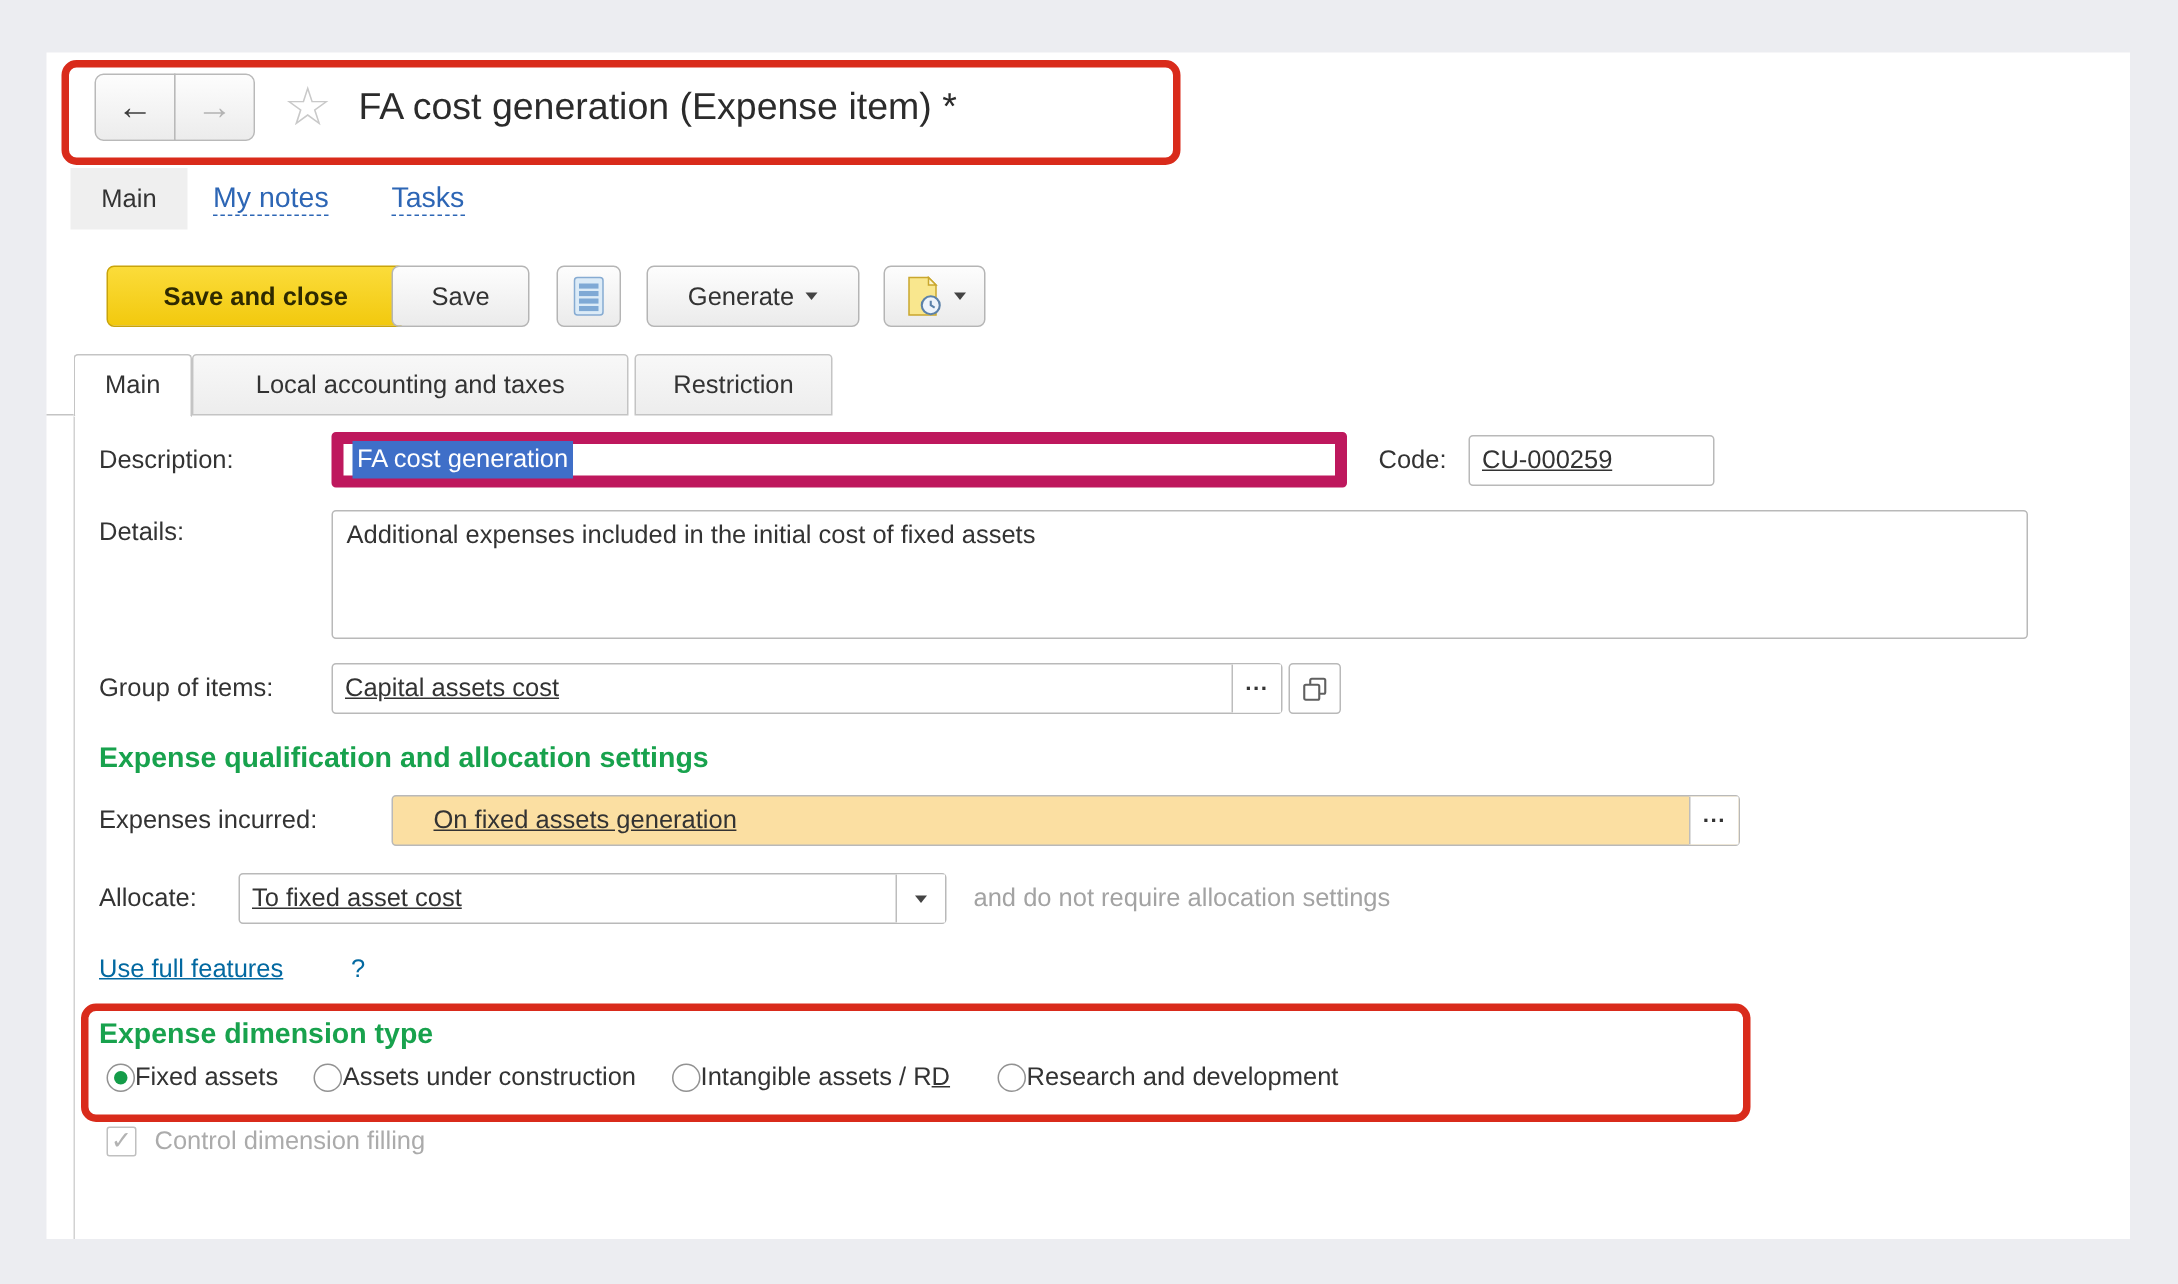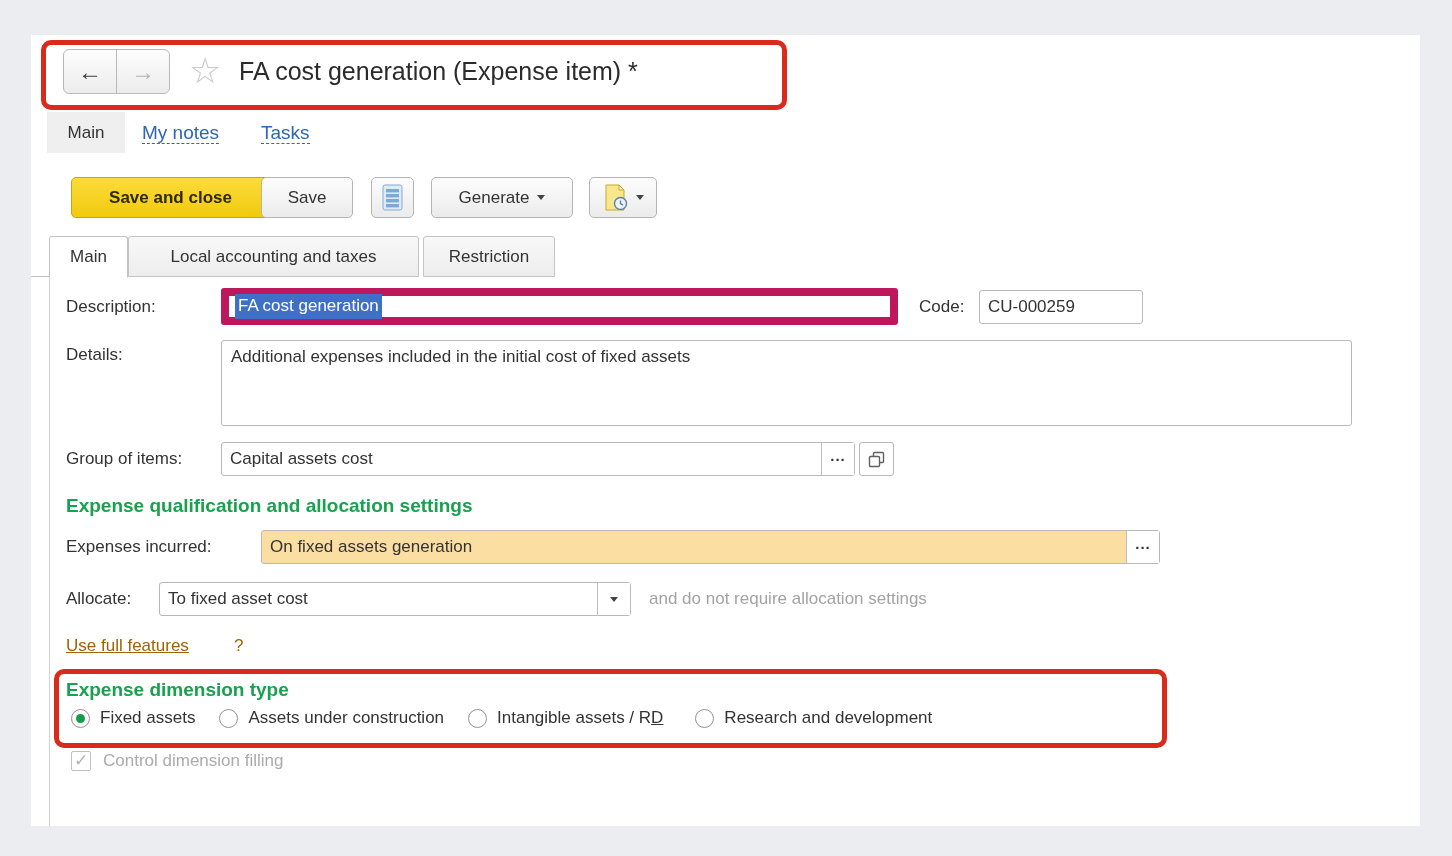--- a/index.html
+++ b/index.html
@@ -83,21 +83,21 @@
     border-left:1px solid #d2d2d2;
   }
 
   
   .lbl { position:absolute; font-size:17px; color:#333; white-space:nowrap;}
   .input {
     position:absolute; background:#fff; border:1px solid #b9b9b9;
     border-radius:3px; font-size:17px; color:#333;
     display:flex; align-items:center;
   }
-  .input .val { padding-left:8px; white-space:nowrap; overflow:hidden;}
+  .input .val { padding-left:8px; white-space:nowrap; overflow:hidden;text-decoration:underline;}
   .focused { border:8px solid #be185d; border-radius:3px;}
   .sel-text {
     background:#3f6fc8; color:#fff; padding:2px 3px 3px 3px; margin-left:6px;
     white-space:nowrap;
   }
   .seg-btn {
     margin-left:auto; width:33px; align-self:stretch;
     border-left:1px solid #bdbdbd; background:#fff;
     display:flex; align-items:center; justify-content:center;
     font-size:15px; font-weight:bold; color:#333; letter-spacing:1px;
@@ -109,26 +109,26 @@
     display:flex; align-items:center; justify-content:center; cursor:pointer;
   }
   textarea.box, .textbox {
     position:absolute; border:1px solid #b9b9b9; border-radius:3px;
     font-family:"Liberation Sans","DejaVu Sans",sans-serif;
     font-size:17px; color:#333; padding:6px 9px; resize:none; background:#fff;
   }
   .heading { position:absolute; font-size:19px; font-weight:bold; color:#18a24d; white-space:nowrap;}
   .cream { background:#fbdfa2; }
   .hint { position:absolute; font-size:17px; color:#a3a3a3; white-space:nowrap;}
-  .link { position:absolute; font-size:17px; color:#a16207; cursor:pointer; white-space:nowrap;}
+  .link { position:absolute; font-size:17px; color:#0369a1; cursor:pointer; white-space:nowrap;}
   .link u { text-decoration:underline; }
 
   
   .radio-row { position:absolute; left:40px; top:673px; display:flex; gap:24px; align-items:center;}
-  .radio { display:flex; align-items:center; gap:10px; font-size:17px; color:#333; cursor:pointer; white-space:nowrap;}
+  .radio { display:flex; align-items:center; font-size:17px; color:#333; cursor:pointer; white-space:nowrap;}
   .rcirc {
     width:19px; height:19px; border:1px solid #929292; border-radius:50%;
     background:#fff; display:flex; align-items:center; justify-content:center;
     flex:none;
   }
   .rcirc.on::after {
     content:""; width:9px; height:9px; border-radius:50%; background:#149c49;
   }
   .chk-row { position:absolute; left:40px; top:716px; display:flex; align-items:center; gap:12px;}
   .cbox {
@@ -217,21 +217,21 @@
   <div class="sq-btn" style="left:828px;top:407px;">
     <svg width="17" height="17">
       <rect x="5.5" y="1.5" width="10" height="10" fill="none" stroke="#606060" stroke-width="1.4" rx="1"></rect>
       <rect x="1.5" y="5.5" width="10" height="10" fill="#fff" stroke="#606060" stroke-width="1.4" rx="1"></rect>
     </svg>
   </div>
 
   <div class="heading" style="left:35px;top:460px;">Expense qualification and allocation settings</div>
 
   <div class="lbl" style="left:35px;top:502px;">Expenses incurred:</div>
-  <div class="input cream" style="left:230px;top:495px;width:899px;height:34px;">
+  <div class="input cream" style="left:230px;top:495px;width:899px;height:34px;padding-left:19px;">
     <span class="val">On fixed assets generation</span>
     <span class="seg-btn">...</span>
   </div>
 
   <div class="lbl" style="left:35px;top:554px;">Allocate:</div>
   <div class="input" style="left:128px;top:547px;width:472px;height:34px;gap:32px;">
     <span class="val">To fixed asset cost</span>
     <span class="seg-btn" style="padding-bottom:0;">
       <span class="caret"></span>
     </span>

